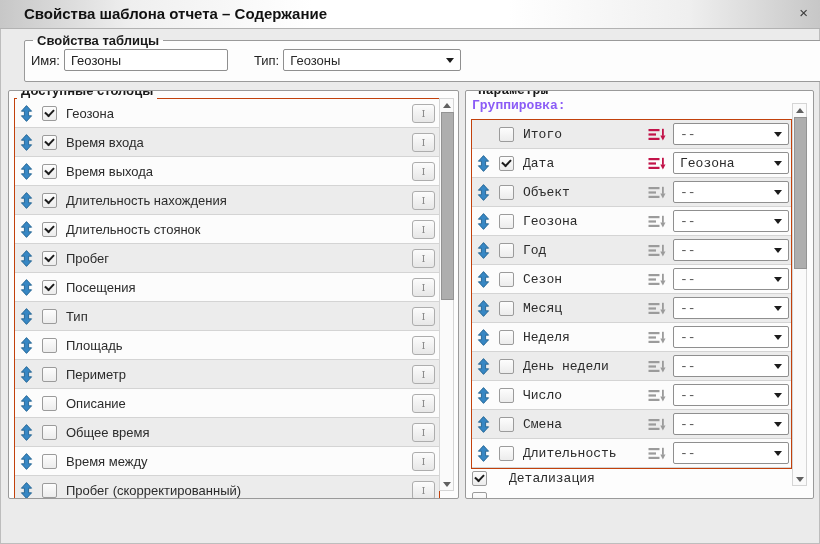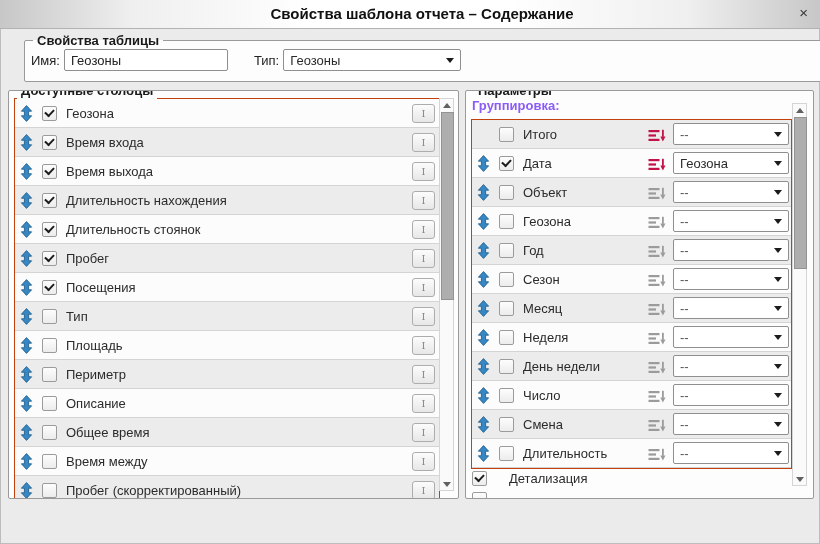--- a/index.html
+++ b/index.html
@@ -3,30 +3,30 @@
 <meta charset="utf-8">
 <style>
   html,body{margin:0;padding:0;}
   body{width:820px;height:544px;font-family:"Liberation Sans","DejaVu Sans",sans-serif;background:#ebebeb;overflow:hidden;}
   .dialog{position:relative;width:820px;height:544px;background:#ebebeb;box-shadow:inset 0 0 0 1px #bdbdbd;}
 
   
   .titlebar{position:absolute;left:0;top:0;width:100%;height:28px;
     background:linear-gradient(90deg,#c7c7c7 0%,#efefef 16%,#ffffff 38%,#ffffff 62%,#efefef 84%,#c7c7c7 100%);
     border-bottom:1px solid #b2b2b2;}
-  .title{position:absolute;left:0;right:0;top:5px;text-align:center;font-size:15px;font-weight:bold;color:#111;padding-left:24px;}
+  .title{position:absolute;left:0;right:0;top:5px;text-align:left;font-size:15px;font-weight:bold;color:#111;padding-left:24px;}
   .close{position:absolute;right:12px;top:5px;font-size:15px;color:#3a3a3a;cursor:pointer;line-height:16px;}
 
   
   .panel{position:absolute;border:1px solid #9a9a9a;border-radius:2px;background:#fdfdfd;overflow:hidden;}
   .legend{position:absolute;z-index:5;top:-9px;left:8px;padding:0 4px;font-size:13px;font-weight:bold;color:#1a1a1a;
     background:linear-gradient(#ebebeb 50%,#fdfdfd 50%);line-height:17px;white-space:nowrap;}
   #fs-top{left:24px;top:40px;width:801px;height:40px;overflow:visible;text-decoration:underline;}
   #fs-left{left:8px;top:90px;width:449px;height:407px;}
-  #fs-right{left:465px;top:90px;width:347px;height:407px;}
+  #fs-right{left:465px;top:90px;width:347px;height:407px;font-family:Liberation Mono, monospace;}
 
   
   .tp-row{position:absolute;left:6px;top:8px;display:flex;align-items:center;}
   .flabel{font-size:13px;color:#222;margin-right:4px;white-space:nowrap;}
   .tinput{width:150px;height:18px;border:1px solid #8f8f8f;border-radius:2px;font-family:inherit;font-size:13px;color:#222;padding:1px 6px;background:#fff;}
   .tlab{margin-left:26px;}
   .dropdown{display:flex;align-items:center;justify-content:space-between;background:#fff;border:1px solid #8f8f8f;border-radius:2px;height:22px;box-sizing:border-box;padding:0 6px;cursor:pointer;}
   .type-dd{width:178px;}
   .ddval{font-size:13px;color:#2b2b2b;white-space:nowrap;overflow:hidden;}
   .ddval.dim{color:#555;}

